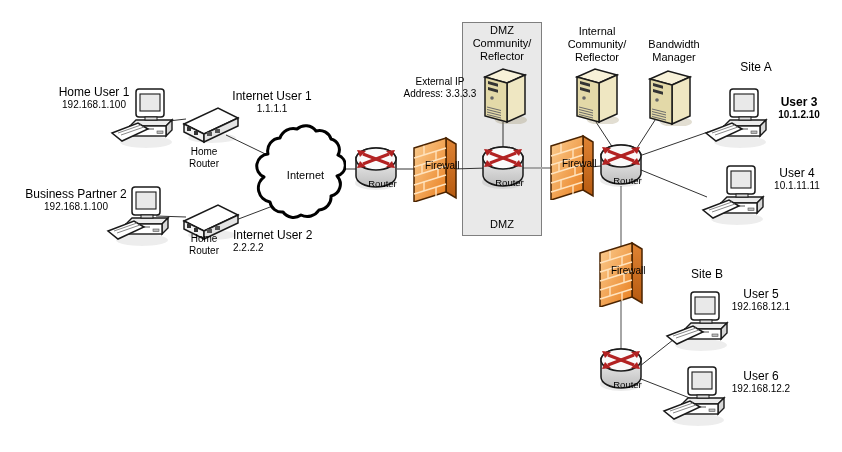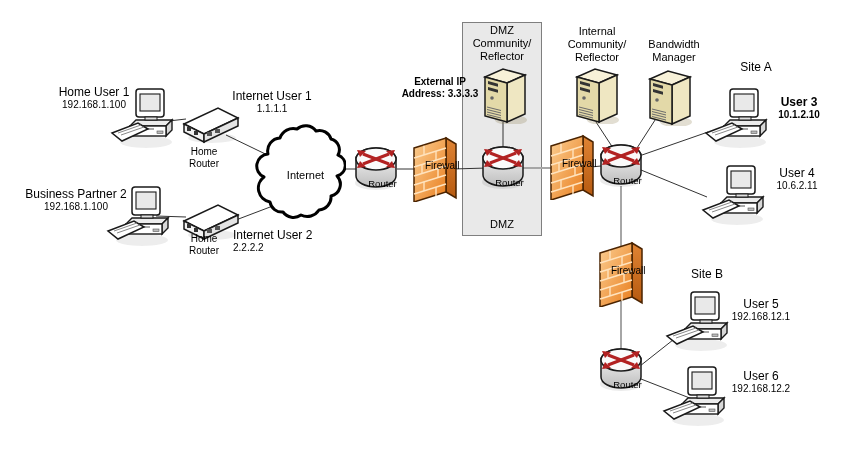--- a/index.html
+++ b/index.html
@@ -224,21 +224,21 @@
     <span class="icon-cap router-cap">Router</span>
   </div>
 
   <div class="node" style="left:412px;top:134px;width:46px;height:68px;">
     <svg width="46" height="68">
         <use href="#firewall"></use>
       </svg>
     <span class="icon-cap fw-cap">Firewall</span>
   </div>
 
-  <div class="lbl small" style="left:395px;top:76px;width:90px;font-weight:bold;">
+  <div class="lbl small" style="left:395px;top:76px;width:90px;">
     <div>External IP</div>
     <div>Address: 3.3.3.3</div>
   </div>
 
   <div class="node" style="left:483px;top:64px;">
     <svg width="44" height="60">
         <use href="#server"></use>
       </svg>
   </div>
 
@@ -298,21 +298,21 @@
     <div class="ip">10.1.2.10</div>
   </div>
 
   <div class="node" style="left:701px;top:163px;">
     <svg width="66" height="64">
         <use href="#pc"></use>
       </svg>
   </div>
   <div class="lbl" style="left:757px;top:166px;width:80px;">
     <div class="name">User 4</div>
-    <div class="ip">10.6.2.11</div>
+    <div class="ip">10.1.11.11</div>
   </div>
 
 
   <div class="node" style="left:598px;top:239px;width:46px;height:68px;">
     <svg width="46" height="68">
         <use href="#firewall"></use>
       </svg>
     <span class="icon-cap fw-cap">Firewall</span>
   </div>
 
@@ -325,21 +325,21 @@
         <use href="#router"></use>
       </svg>
     <span class="icon-cap router-cap">Router</span>
   </div>
 
   <div class="node" style="left:665px;top:289px;">
     <svg width="66" height="64">
         <use href="#pc"></use>
       </svg>
   </div>
-  <div class="lbl" style="left:721px;top:297px;width:80px;">
+  <div class="lbl" style="left:721px;top:287px;width:80px;">
     <div class="name">User 5</div>
     <div class="ip">192.168.12.1</div>
   </div>
 
   <div class="node" style="left:662px;top:364px;">
     <svg width="66" height="64">
         <use href="#pc"></use>
       </svg>
   </div>
   <div class="lbl" style="left:721px;top:369px;width:80px;">

